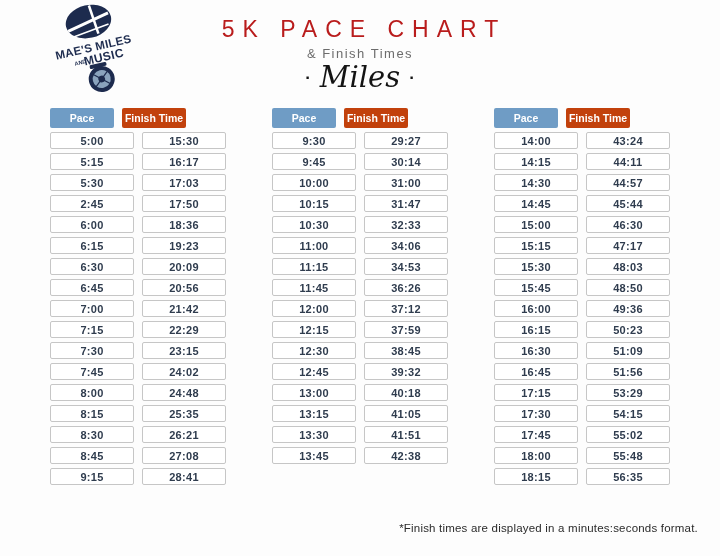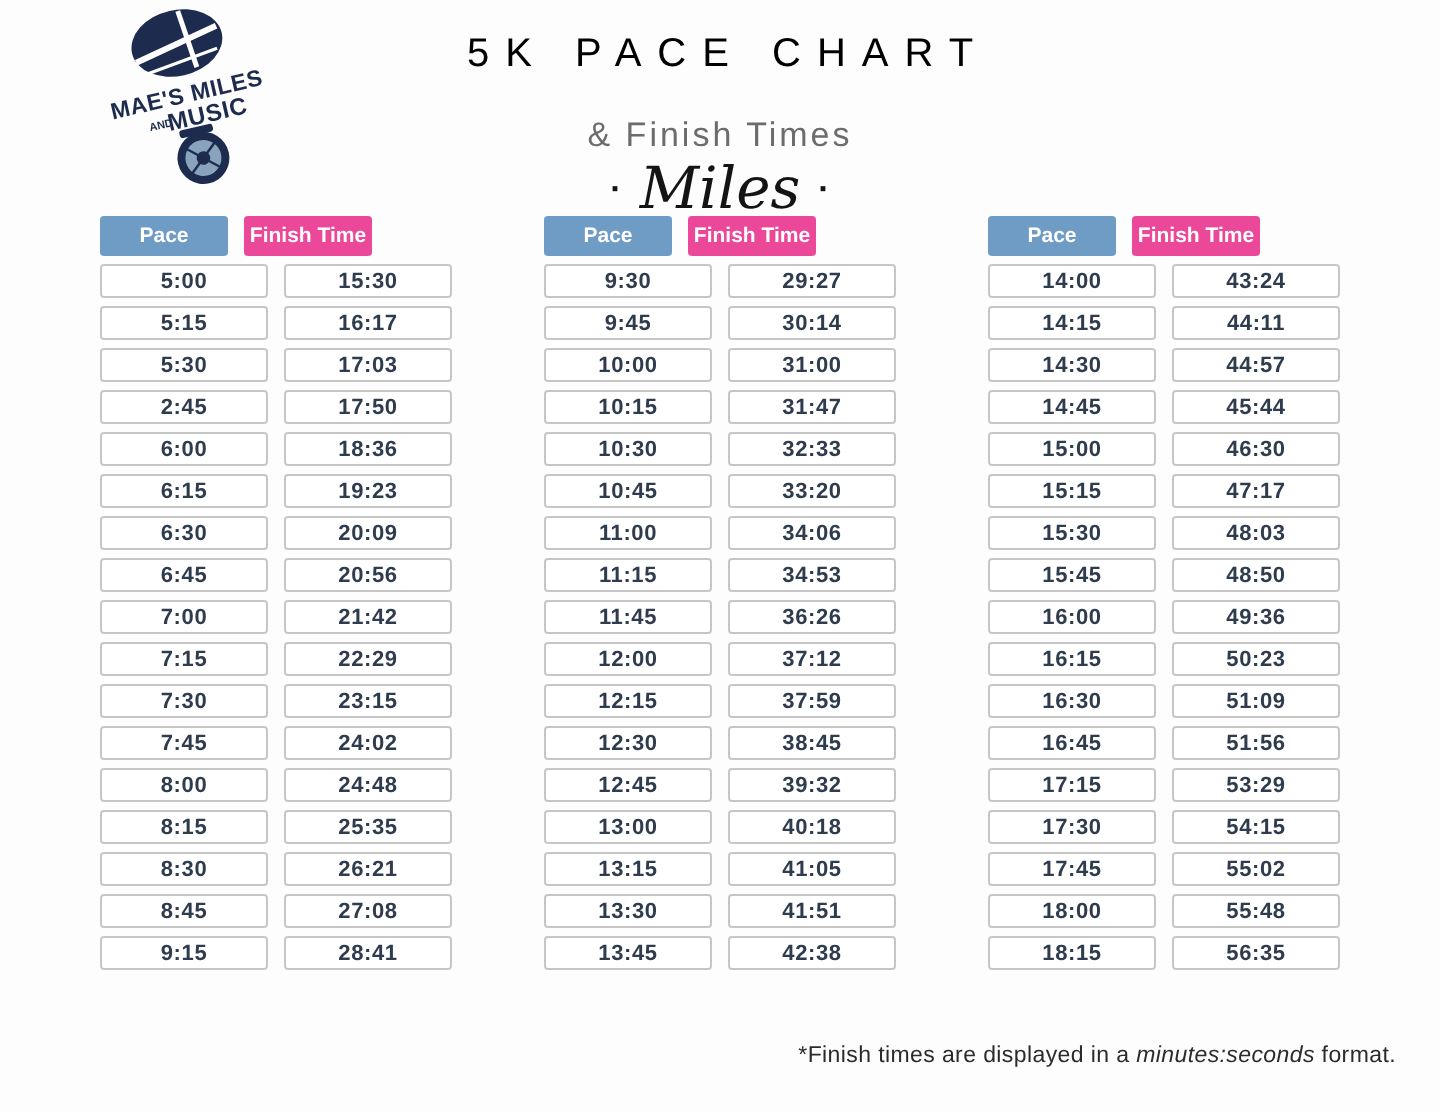--- a/index.html
+++ b/index.html
@@ -25,29 +25,29 @@
 
   
   .title-block {
     position: absolute;
     top: 16px;
     left: 0;
     right: 0;
     text-align: center;
   }
   .main-title {
-    font-size: 20px;
+    font-size: 23px;
     font-weight: 400;
     letter-spacing: 8px;
-    color: #000000;
+    color: #b91c1c;
     text-indent: 8px; 
   }
   .subtitle {
-    margin-top: 19px;
-    font-size: 17px;
+    margin-top: 3px;
+    font-size: 13px;
     font-weight: 400;
     letter-spacing: 1.5px;
     color: #6c6c6c;
   }
   .script-line {
     margin-top: 1px;
     display: flex;
     align-items: center;
     justify-content: center;
     gap: 9px;
@@ -82,21 +82,21 @@
     width: 64px;
     height: 20px;
     line-height: 20px;
     text-align: center;
     color: #ffffff;
     font-size: 10.5px;
     font-weight: bold;
     border-radius: 2px;
   }
   .pace-h   { background: #6f9cc5; }
-  .finish-h { background: #ec4899; }
+  .finish-h { background: #c2410c; }
   .cell {
     width: 84px;
     height: 17px;
     line-height: 16px;
     text-align: center;
     background: #ffffff;
     border: 1px solid #c6c6c6;
     border-radius: 2px;
     font-size: 11px;
     font-weight: bold;
@@ -106,21 +106,21 @@
 
   
   .footnote {
     position: absolute;
     right: 22px;
     bottom: 22px;
     font-size: 11.5px;
     color: #2b2b2b;
     letter-spacing: 0.2px;
   }
-  .footnote .em { font-style: italic; }
+  .footnote .em { }
 </style>
 </head>
 <body>
 
 <div class="page">
 
   <svg class="logo" viewBox="0 0 104 96">
     <g transform="rotate(-13 52 48)">
 
       <g>
@@ -252,24 +252,20 @@
           </div>
           <div class="row">
             <div class="cell">10:15</div>
             <div class="cell">31:47</div>
           </div>
           <div class="row">
             <div class="cell">10:30</div>
             <div class="cell">32:33</div>
           </div>
           <div class="row">
-            <div class="cell">10:45</div>
-            <div class="cell">33:20</div>
-          </div>
-          <div class="row">
             <div class="cell">11:00</div>
             <div class="cell">34:06</div>
           </div>
           <div class="row">
             <div class="cell">11:15</div>
             <div class="cell">34:53</div>
           </div>
           <div class="row">
             <div class="cell">11:45</div>
             <div class="cell">36:26</div>

